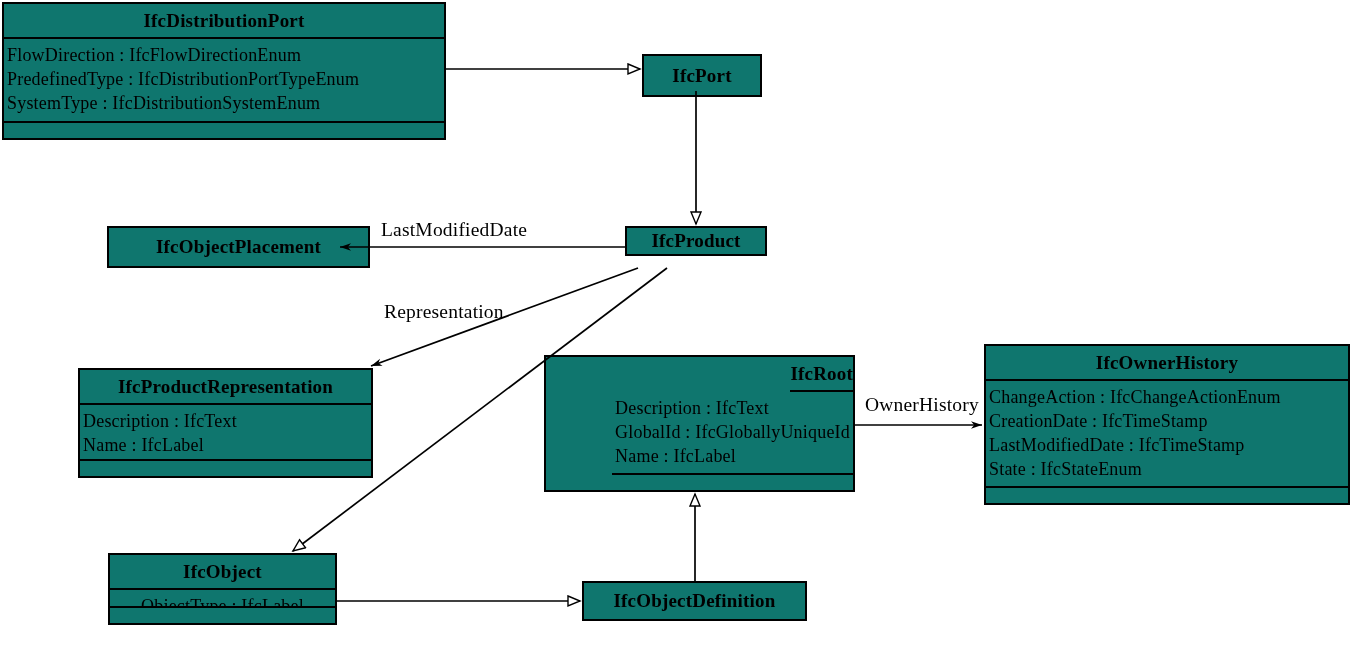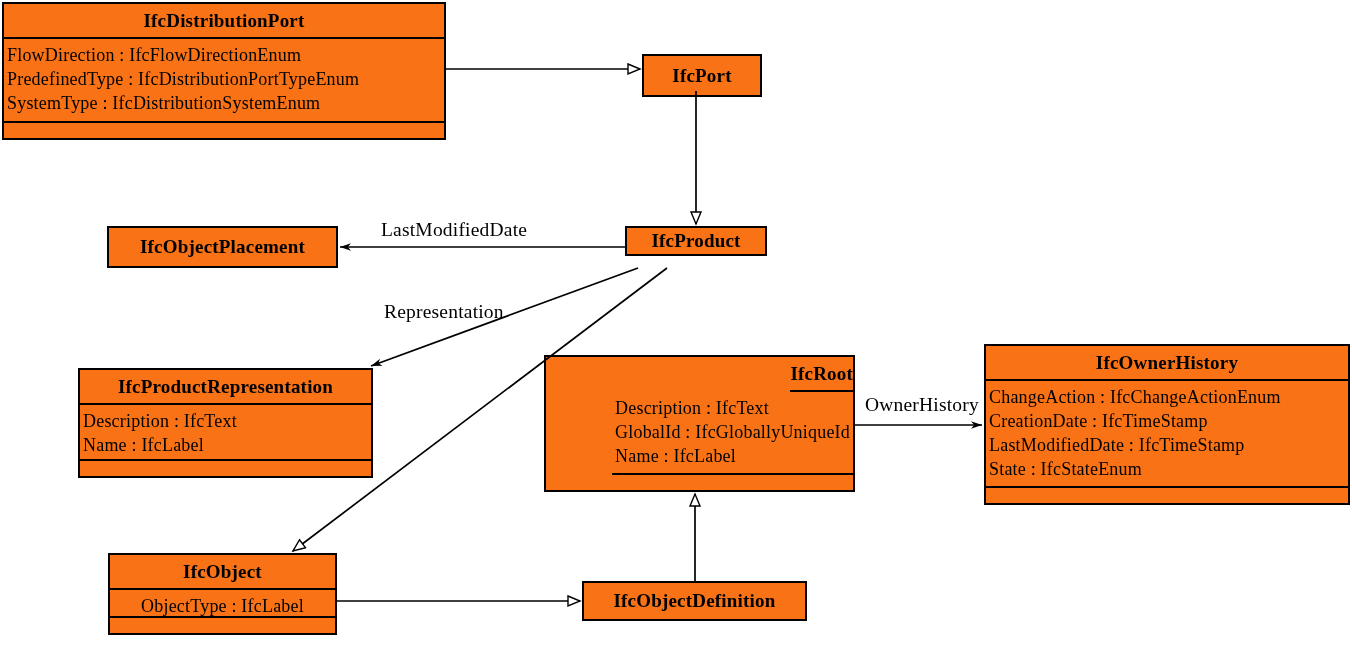--- a/index.html
+++ b/index.html
@@ -7,21 +7,21 @@
     position:relative;
     width:1352px;height:649px;
     background:#ffffff;
     font-family:"Liberation Serif","DejaVu Serif",serif;
     color:#000;
     overflow:hidden;
   }
   .cls{
     position:absolute;
     box-sizing:border-box;
-    background:#f97316;
+    background:#0f766e;
     border:2px solid #000000;
     display:flex;
     flex-direction:column;
   }
   .cls .t{
     font-weight:700;
     font-size:19px;
     text-align:center;
     display:flex;
     align-items:center;
@@ -60,21 +60,21 @@
       <div>PredefinedType : IfcDistributionPortTypeEnum</div>
       <div>SystemType : IfcDistributionSystemEnum</div>
     </div>
     <div class="e"></div>
   </div>
 
   <div class="cls single" style="left:642px;top:54px;width:120px;height:43px;">
     <div class="t">IfcPort</div>
   </div>
 
-  <div class="cls single" style="left:107px;top:226px;width:231px;height:42px;">
+  <div class="cls single" style="left:107px;top:226px;width:263px;height:42px;">
     <div class="t">IfcObjectPlacement</div>
   </div>
 
   <div class="cls single" style="left:625px;top:226px;width:142px;height:30px;">
     <div class="t">IfcProduct</div>
   </div>
 
   <div class="cls three" style="left:78px;top:368px;width:295px;height:110px;">
     <div class="t">IfcProductRepresentation</div>
     <div class="a">
@@ -98,21 +98,21 @@
     <div class="t">IfcOwnerHistory</div>
     <div class="a">
       <div>ChangeAction : IfcChangeActionEnum</div>
       <div>CreationDate : IfcTimeStamp</div>
       <div>LastModifiedDate : IfcTimeStamp</div>
       <div>State : IfcStateEnum</div>
     </div>
     <div class="e"></div>
   </div>
 
-  <div class="cls three" style="left:108px;top:553px;width:229px;height:82px;">
+  <div class="cls three" style="left:108px;top:553px;width:229px;height:72px;">
     <div class="t">IfcObject</div>
     <div class="a" style="text-align:center;">
       <div>ObjectType : IfcLabel</div>
     </div>
     <div class="e"></div>
   </div>
 
   <div class="cls single" style="left:582px;top:581px;width:225px;height:40px;">
     <div class="t">IfcObjectDefinition</div>
   </div>

